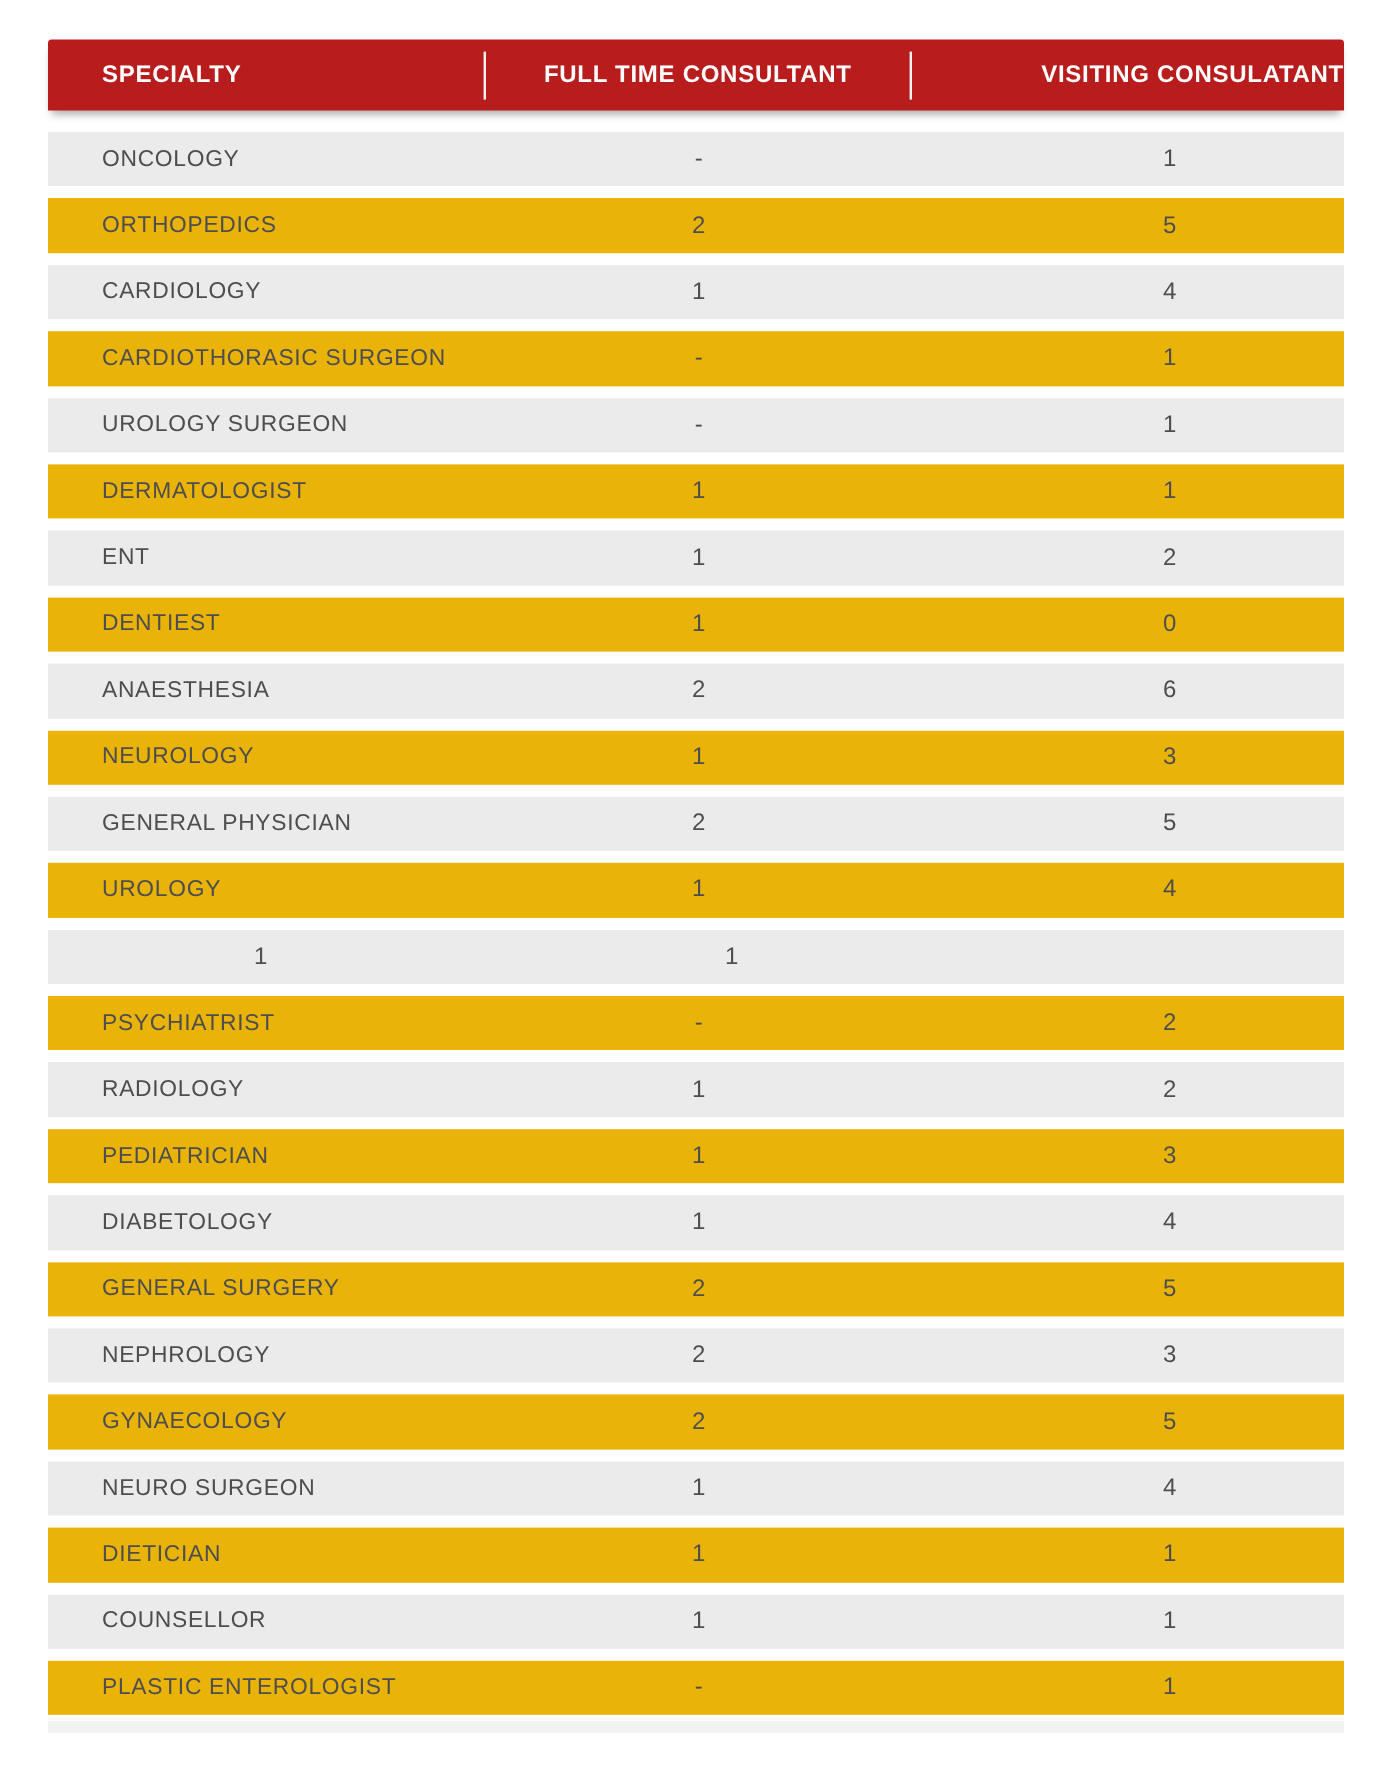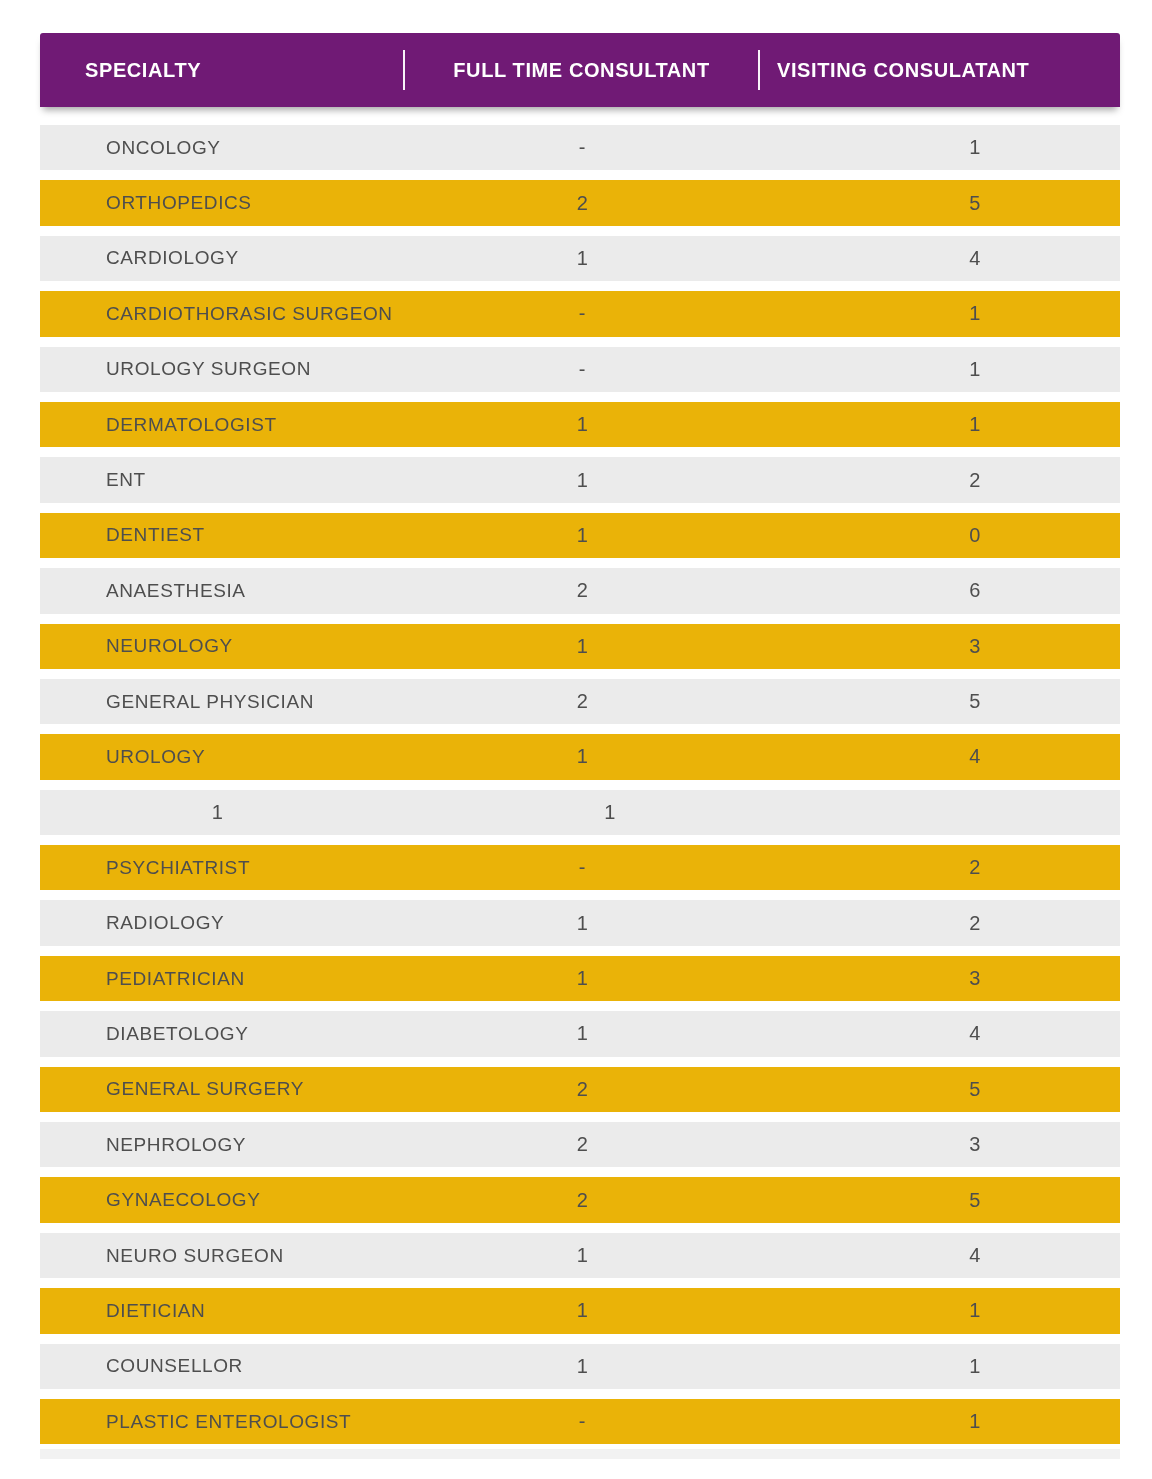--- a/index.html
+++ b/index.html
@@ -13,37 +13,37 @@
   }
   .table-wrap {
     position: relative;
     width: 1080px;
     margin: 33px 0 0 40px;
   }
   
   .thead {
     position: relative;
     z-index: 2;
-    height: 74px;
-    background: #701a75;
+    height: 59px;
+    background: #b91c1c;
     border-radius: 3px 3px 0 0;
     display: flex;
     align-items: center;
     box-shadow: 0 6px 7px -3px rgba(0,0,0,0.35);
   }
   .hcell {
     color: #ffffff;
     font-weight: bold;
     font-size: 20px;
     letter-spacing: 0.6px;
     white-space: nowrap;
   }
   .hc1 { width: 363px; padding-left: 45px; box-sizing: border-box; text-align: left; }
   .hc2 { width: 353px; text-align: center; }
-  .hc3 { flex: 1; text-align: left; padding-left: 17px; }
+  .hc3 { flex: 1; text-align: right; padding-left: 17px; }
   .hdivider {
     width: 2px;
     height: 40px;
     background: rgba(255,255,255,0.95);
     align-self: center;
     flex: 0 0 2px;
   }
   
   .tbody { margin-top: 13px; }
   .row {
@@ -58,21 +58,21 @@
     background: #eab308;
   }
   .row.odd .row-stripe { background: #ebebeb; }
   .cell {
     color: #4e4e4e;
     letter-spacing: 0.6px;
     white-space: nowrap;
   }
   .c1 {
     width: 365px;
-    padding-left: 66px;
+    padding-left: 45px;
     box-sizing: border-box;
     font-size: 19px;
   }
   .c2 {
     width: 355px;
     text-align: center;
     font-size: 20px;
   }
   .c3 {
     width: 290px;

